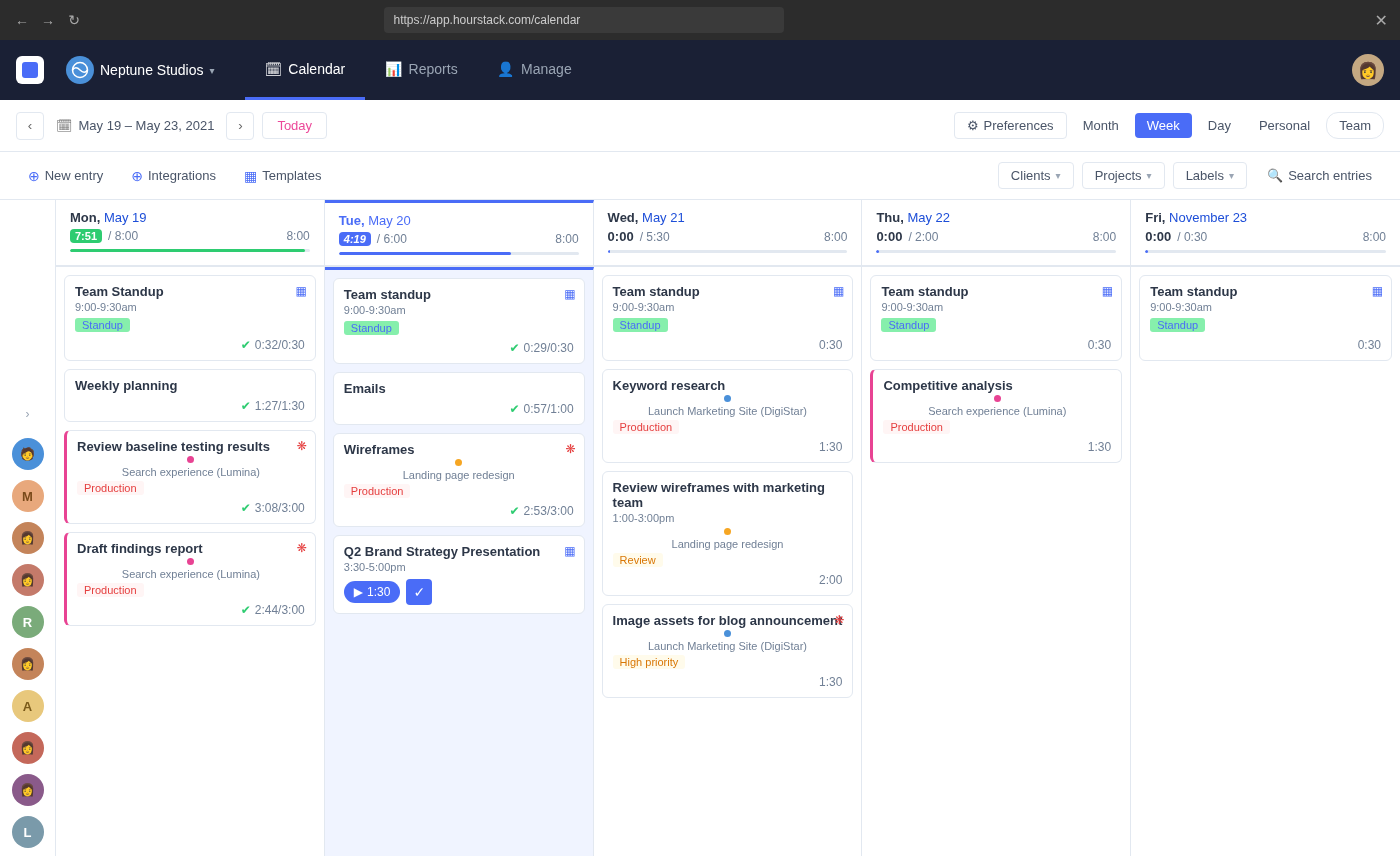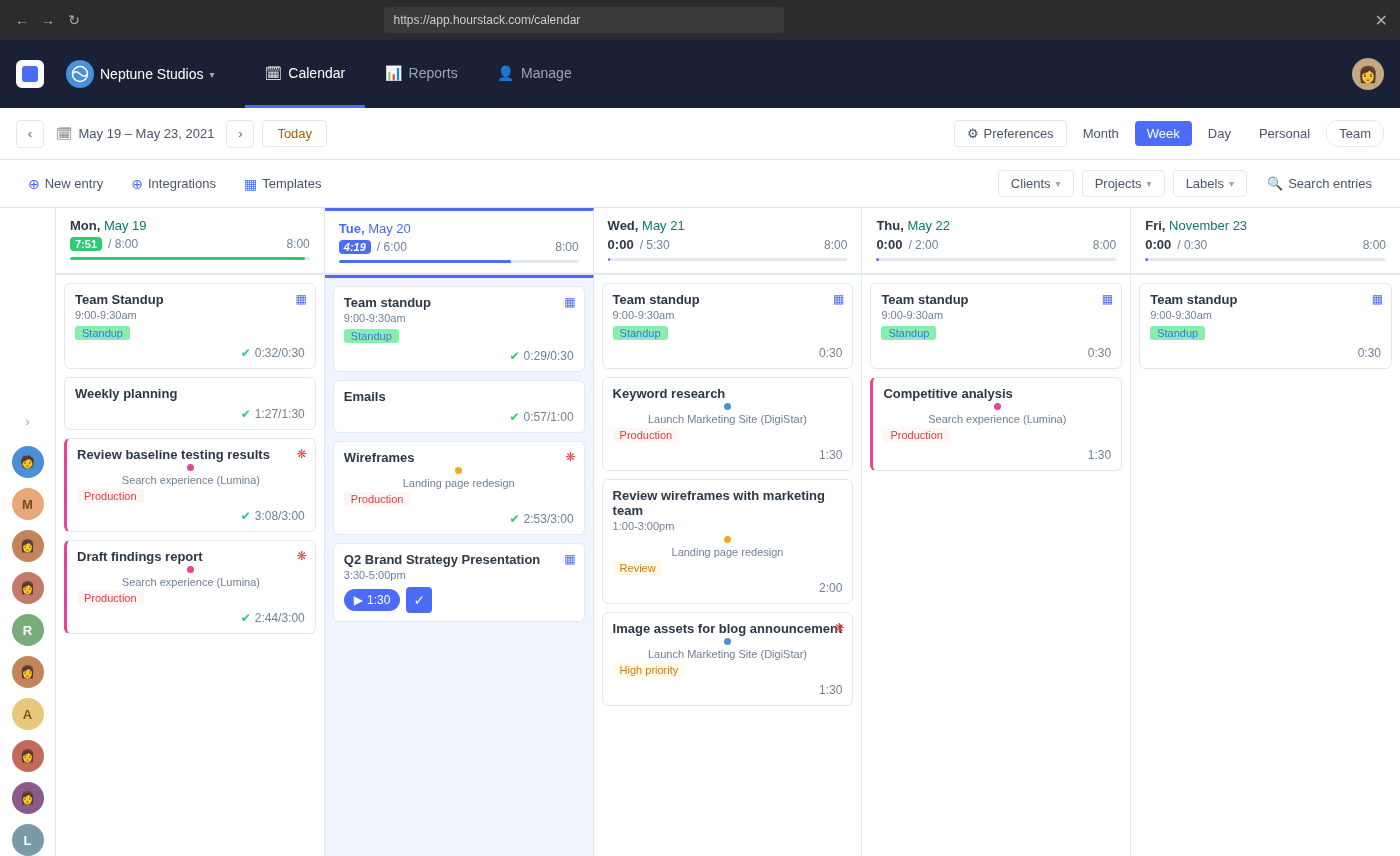--- a/index.html
+++ b/index.html
@@ -6,39 +6,39 @@
     body { font-family: -apple-system, BlinkMacSystemFont, 'Segoe UI', sans-serif; font-size: 13px; background: #f5f6fa; color: #2d3748; overflow: hidden; }
 
     
     .browser-bar { height: 40px; background: #2c2c2c; display: flex; align-items: center; padding: 0 12px; gap: 8px; }
     .browser-controls { display: flex; gap: 6px; align-items: center; }
     .browser-btn { width: 20px; height: 20px; background: none; border: none; color: #aaa; cursor: pointer; font-size: 14px; display: flex; align-items: center; justify-content: center; }
     .browser-url { flex: 1; background: #3a3a3a; border-radius: 4px; height: 26px; display: flex; align-items: center; padding: 0 10px; color: #ccc; font-size: 12px; max-width: 400px; margin: 0 auto; }
     .browser-close { color: #aaa; font-size: 16px; margin-left: auto; cursor: pointer; }
 
     
-    .app-nav { height: 68px; background: #1a2035; display: flex; align-items: center; padding: 0 16px; gap: 0; }
+    .app-nav { height: 60px; background: #1a2035; display: flex; align-items: center; padding: 0 16px; gap: 0; }
     .app-logo { width: 28px; height: 28px; background: #fff; border-radius: 6px; display: flex; align-items: center; justify-content: center; margin-right: 12px; }
     .app-logo-inner { width: 16px; height: 16px; background: #4a6cf7; border-radius: 3px; }
     .workspace-selector { display: flex; align-items: center; gap: 6px; color: #fff; font-size: 14px; font-weight: 500; cursor: pointer; padding: 6px 10px; border-radius: 6px; }
     .workspace-avatar { width: 28px; height: 28px; border-radius: 50%; background: #4a90d9; }
     .chevron-down { color: #9aa5b4; font-size: 10px; }
     .nav-tabs { display: flex; margin-left: 20px; height: 100%; }
     .nav-tab { display: flex; align-items: center; gap: 6px; padding: 0 20px; color: #9aa5b4; font-size: 14px; cursor: pointer; border-bottom: 3px solid transparent; height: 100%; }
     .nav-tab.active { color: #fff; border-bottom-color: #4a6cf7; }
     .nav-tab-icon { font-size: 14px; }
     .nav-right { margin-left: auto; }
     .user-avatar { width: 32px; height: 32px; border-radius: 50%; background: #c4a882; overflow: hidden; display: flex; align-items: center; justify-content: center; font-size: 16px; }
 
     
     .toolbar { height: 52px; background: #fff; border-bottom: 1px solid #e2e8f0; display: flex; align-items: center; padding: 0 16px; gap: 8px; }
     .nav-arrow { width: 28px; height: 28px; border: 1px solid #e2e8f0; border-radius: 4px; display: flex; align-items: center; justify-content: center; cursor: pointer; color: #666; background: #fff; }
     .date-range { display: flex; align-items: center; gap: 6px; font-size: 13px; color: #4a5568; padding: 0 4px; }
     .date-icon { color: #666; }
-    .today-btn { padding: 5px 14px; border: 1px solid #e2e8f0; border-radius: 4px; background: #fff; font-size: 13px; cursor: pointer; color: #a16207; }
+    .today-btn { padding: 5px 14px; border: 1px solid #e2e8f0; border-radius: 4px; background: #fff; font-size: 13px; cursor: pointer; color: #ec4899; }
     .toolbar-right { margin-left: auto; display: flex; align-items: center; gap: 4px; }
     .pref-btn { display: flex; align-items: center; gap: 5px; padding: 5px 12px; border: 1px solid #e2e8f0; border-radius: 4px; background: #fff; font-size: 13px; cursor: pointer; color: #4a5568; }
     .view-btn { padding: 5px 12px; border: none; border-radius: 4px; background: none; font-size: 13px; cursor: pointer; color: #4a5568; }
     .view-btn.active { background: #4a6cf7; color: #fff; }
     .team-btn { padding: 5px 12px; border: 1px solid #e2e8f0; border-radius: 12px; background: #fff; font-size: 13px; cursor: pointer; color: #4a5568; }
 
     
     .action-bar { height: 48px; background: #fff; border-bottom: 1px solid #e2e8f0; display: flex; align-items: center; padding: 0 16px; gap: 4px; }
     .action-btn { display: flex; align-items: center; gap: 5px; padding: 5px 12px; border: none; background: none; font-size: 13px; cursor: pointer; color: #4a5568; border-radius: 4px; }
     .action-btn-icon { color: #4a6cf7; font-size: 14px; }
@@ -51,21 +51,21 @@
     .calendar-wrapper { display: flex; height: calc(100vh - 196px); overflow: hidden; }
     .sidebar-avatars { width: 56px; background: #fff; border-right: 1px solid #e2e8f0; display: flex; flex-direction: column; align-items: center; padding-top: 200px; gap: 10px; overflow: hidden; }
     .sidebar-avatar { width: 32px; height: 32px; border-radius: 50%; display: flex; align-items: center; justify-content: center; font-size: 12px; font-weight: 600; color: #fff; overflow: hidden; flex-shrink: 0; }
     .sidebar-chevron { width: 28px; height: 28px; display: flex; align-items: center; justify-content: center; color: #9aa5b4; cursor: pointer; font-size: 12px; }
 
     .calendar-grid { flex: 1; display: flex; flex-direction: column; overflow: hidden; }
     .day-headers { display: grid; grid-template-columns: repeat(5, 1fr); border-bottom: 2px solid #e2e8f0; background: #fff; }
     .day-header { padding: 10px 14px; border-right: 1px solid #e2e8f0; }
     .day-header:last-child { border-right: none; }
     .day-name { font-size: 13px; font-weight: 600; color: #2d3748; }
-    .day-name .day-label { color: #0f766e; font-weight: 400; }
+    .day-name .day-label { color: #1d4ed8; font-weight: 400; }
     .day-time-row { display: flex; align-items: center; gap: 6px; margin-top: 4px; font-size: 12px; }
     .day-timer-badge { background: #2ecc71; color: #fff; border-radius: 4px; padding: 1px 5px; font-size: 11px; font-weight: 600; }
     .day-timer-blue { background: #4a6cf7; font-style: italic; }
     .day-time-text { color: #718096; }
     .day-time-total { margin-left: auto; color: #718096; }
     .time-progress { height: 3px; background: #e2e8f0; margin-top: 6px; border-radius: 2px; overflow: hidden; }
     .time-progress-fill { height: 100%; border-radius: 2px; }
     .progress-green { background: #2ecc71; }
     .progress-blue { background: #4a6cf7; }
 

